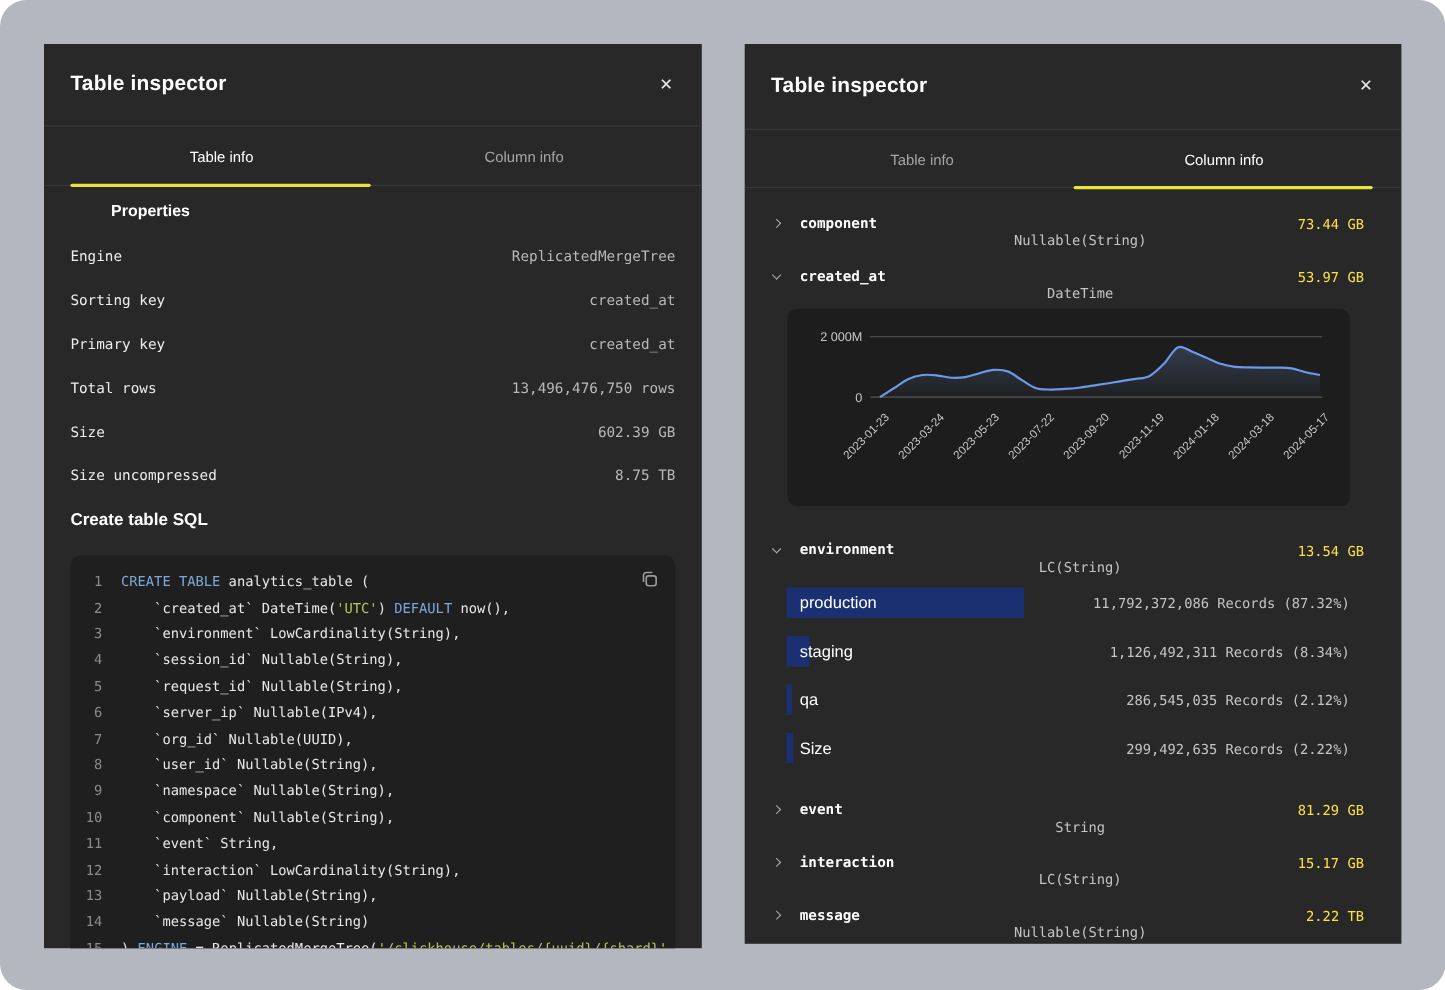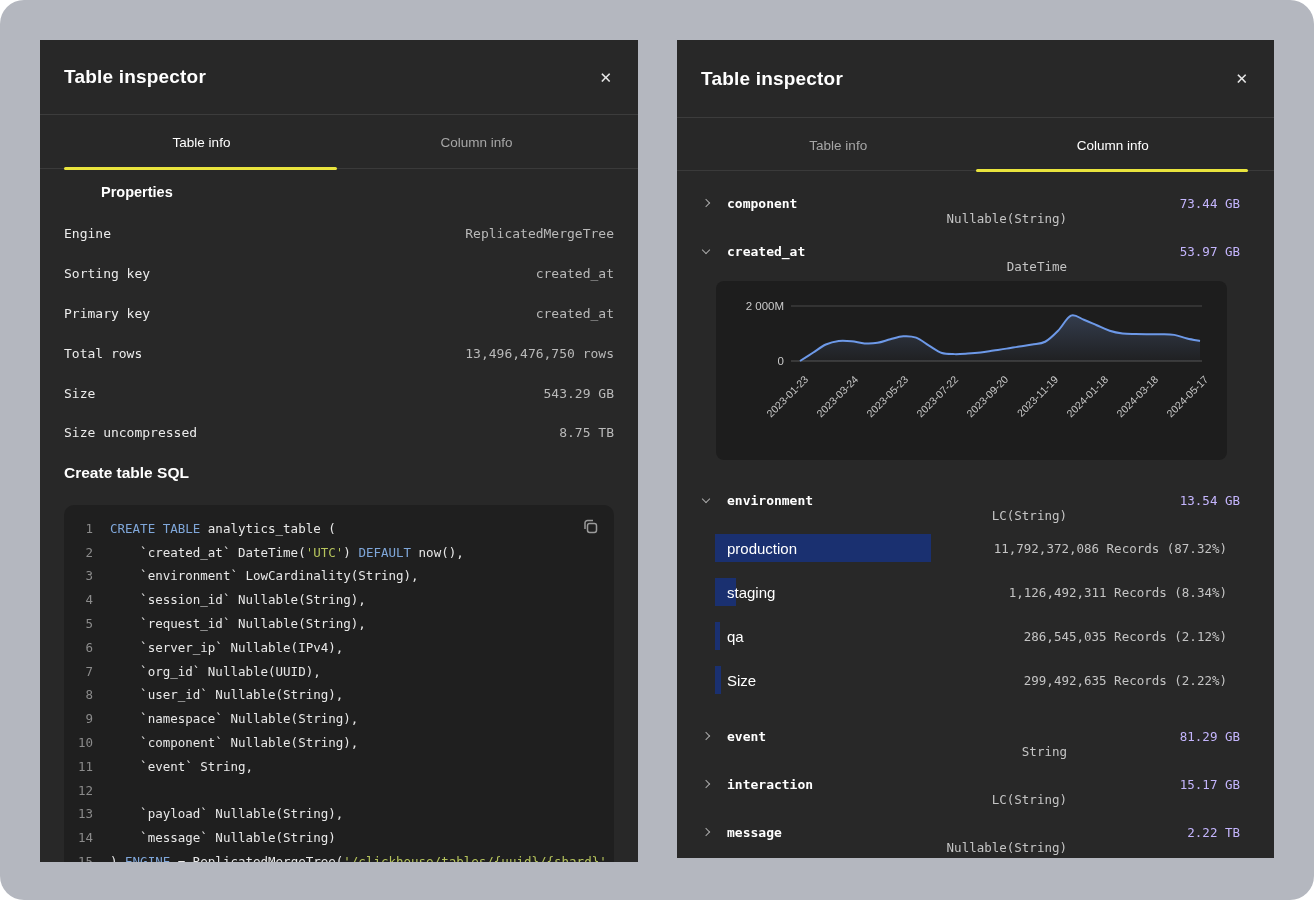--- a/index.html
+++ b/index.html
@@ -44,22 +44,22 @@
   .code{white-space:pre;color:#e8e8e8;}
   .tok-kw{color:var(--kw);}
   .tok-str{color:var(--str);}
   
   .panel.right .content{padding-top:8px;}
   .col-row{height:48px;display:flex;align-items:center;cursor:pointer;}
   .chev-box{width:26px;flex:none;display:flex;align-items:center;}
   .chev{width:6px;height:6px;border-right:1.5px solid #a9a9a9;border-bottom:1.5px solid #a9a9a9;transform:rotate(-45deg);margin-left:2px;}
   .chev.down{transform:rotate(45deg);margin-top:-3px;}
   .col-name{flex:1;font-family:var(--mono);font-weight:bold;font-size:13px;color:var(--text);}
-  .col-type{width:170px;flex:none;text-align:right;font-family:var(--mono);font-size:12.5px;color:#c4c4c4;margin-top:30px;}
-  .col-size{width:183px;flex:none;text-align:right;padding-right:10px;font-family:var(--mono);font-size:12.5px;color:#c4b5fd;}
+  .col-type{width:170px;flex:none;text-align:center;font-family:var(--mono);font-size:12.5px;color:#c4c4c4;margin-top:30px;}
+  .col-size{width:183px;flex:none;text-align:right;padding-right:10px;font-family:var(--mono);font-size:12.5px;color:#fde047;}
   .chart-block{margin:6px 0 16px 15px;width:511px;height:179px;background:var(--chartbg);border-radius:8px;}
   .env-values{margin:2px 0 10px;}
   .env-row{height:44px;position:relative;display:flex;align-items:center;}
   .env-bar{position:absolute;left:14px;top:8px;height:28px;background:var(--navy);}
   .env-label{position:relative;margin-left:26px;color:var(--text);font-size:15px;z-index:1;}
   .env-records{margin-left:auto;padding-right:23px;font-family:var(--mono);font-size:12.5px;color:#c4c4c4;position:relative;z-index:1;}
   svg text{font-family:var(--sans);}
 </style>
 </head>
 <body>
@@ -95,21 +95,21 @@
           <div class="prop-row">
             <span class="prop-label">Primary key</span>
             <span class="prop-value">created_at</span>
           </div>
           <div class="prop-row">
             <span class="prop-label">Total rows</span>
             <span class="prop-value">13,496,476,750 rows</span>
           </div>
           <div class="prop-row">
             <span class="prop-label">Size</span>
-            <span class="prop-value">543.29 GB</span>
+            <span class="prop-value">602.39 GB</span>
           </div>
           <div class="prop-row">
             <span class="prop-label">Size uncompressed</span>
             <span class="prop-value">8.75 TB</span>
           </div>
         </div>
       <h2 class="section-heading" id="sql-heading">Create table SQL</h2>
       <div class="code-block">
         <button class="copy-btn" title="Copy">
           <svg width="17" height="17" viewBox="0 0 17 17">
@@ -157,20 +157,21 @@
             <div class="sql-line">
               <span class="ln">10</span>
               <span class="code"><span class="tok-plain">    `component` Nullable(String),</span></span>
             </div>
             <div class="sql-line">
               <span class="ln">11</span>
               <span class="code"><span class="tok-plain">    `event` String,</span></span>
             </div>
             <div class="sql-line">
               <span class="ln">12</span>
+              <span class="code"><span class="tok-plain">    `interaction` LowCardinality(String),</span></span>
             </div>
             <div class="sql-line">
               <span class="ln">13</span>
               <span class="code"><span class="tok-plain">    `payload` Nullable(String),</span></span>
             </div>
             <div class="sql-line">
               <span class="ln">14</span>
               <span class="code"><span class="tok-plain">    `message` Nullable(String)</span></span>
             </div>
             <div class="sql-line">

